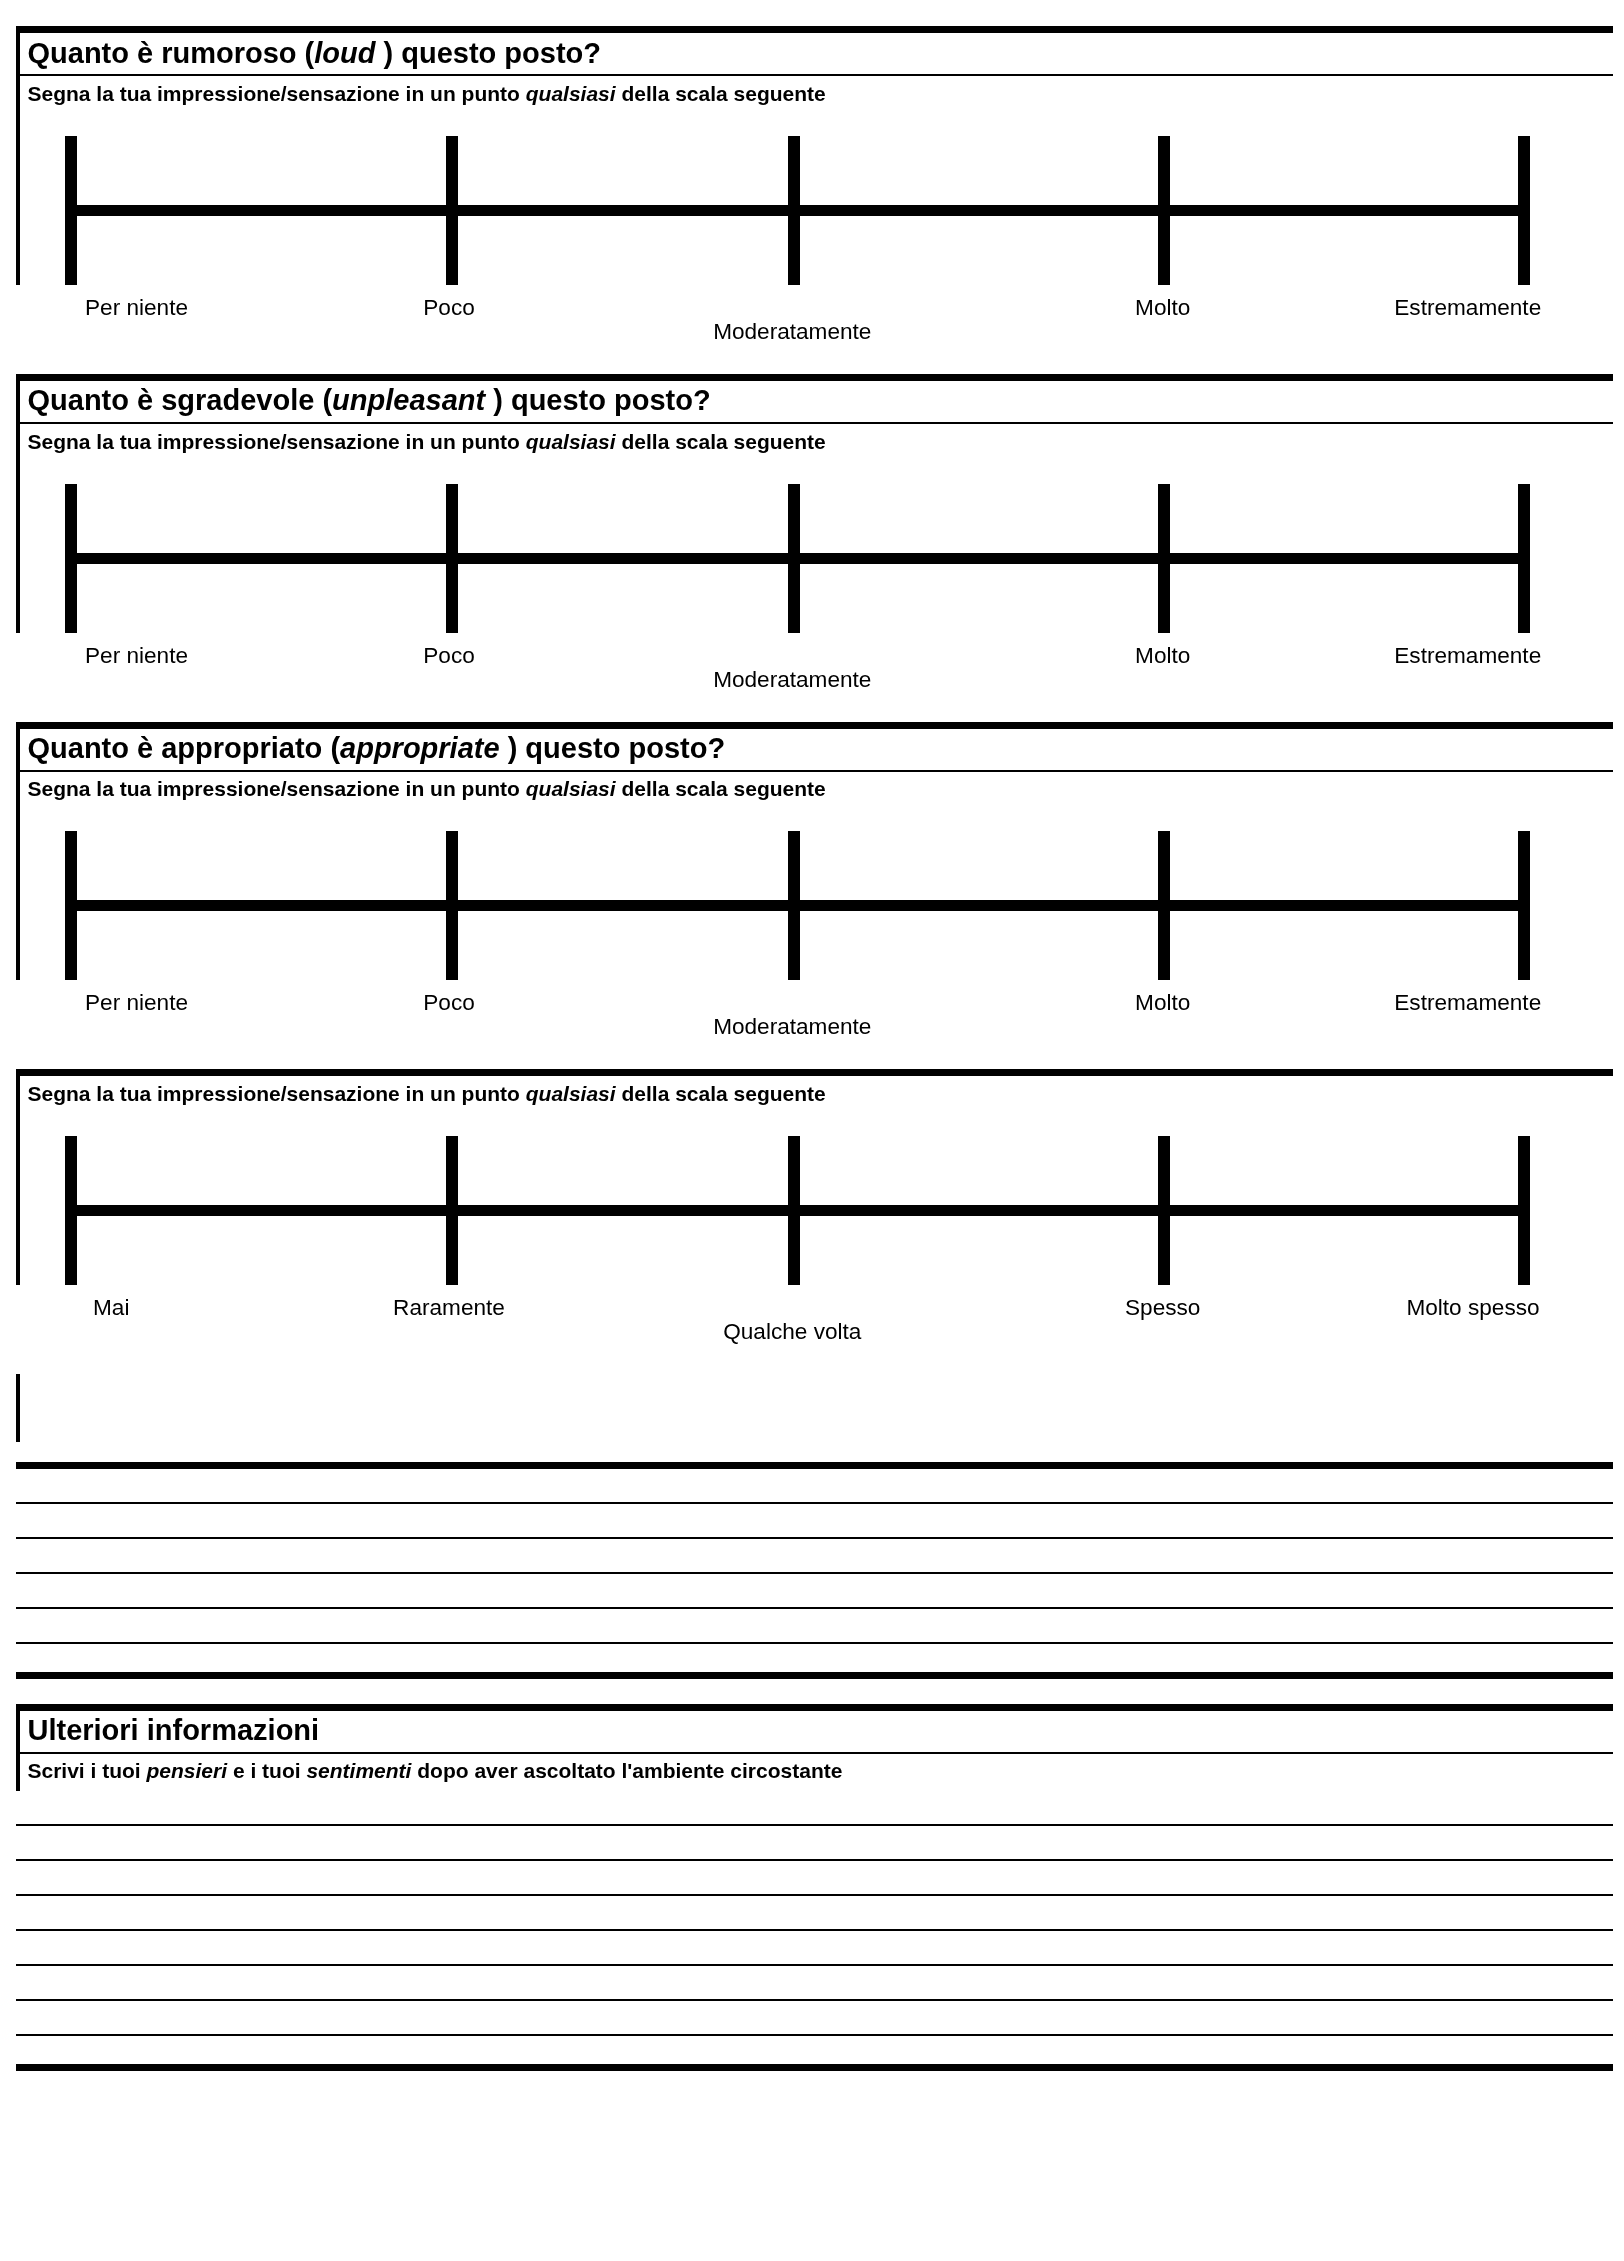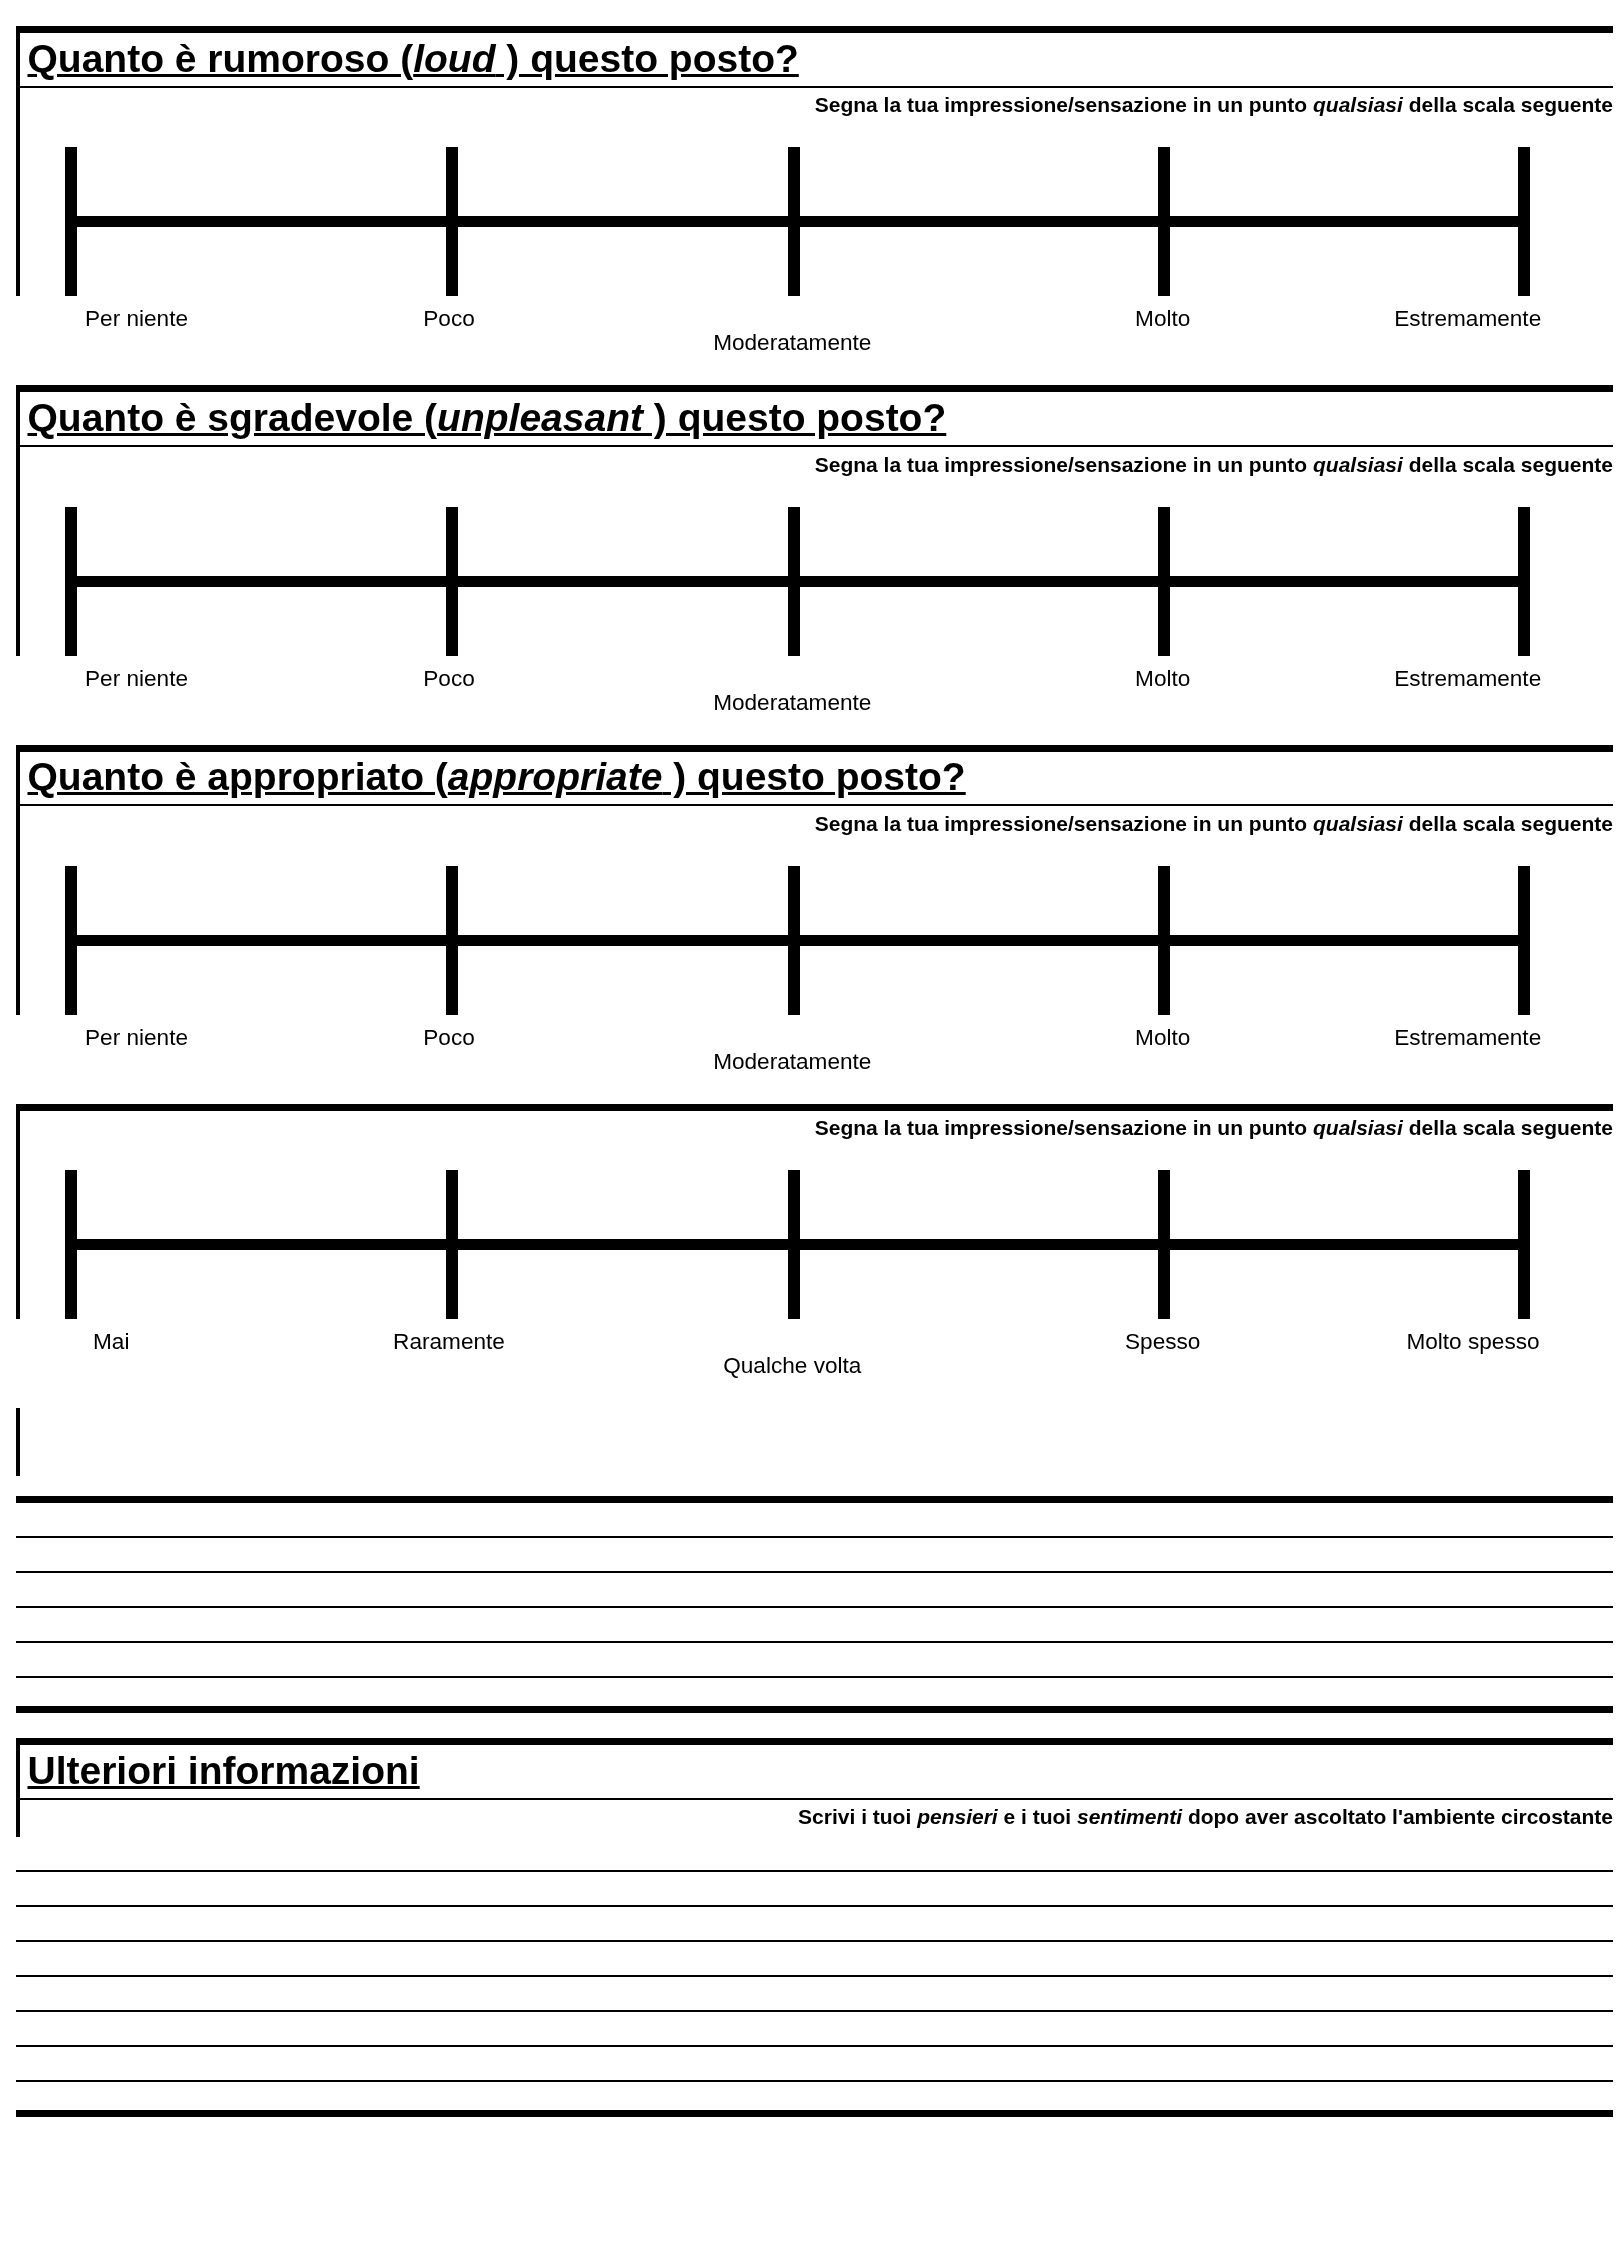--- a/index.html
+++ b/index.html
@@ -9,36 +9,34 @@
     width: 1624px;
     min-height: 2261px;
     background: #ffffff;
     padding: 26px 11px 9px 16.3px;
   }
 
   
   .q-section { border-top: 7.2px solid #000; }
   .head-wrap { border-left: 4.5px solid #000; }
   .q-title {
-    font-size: 39px;
+    font-size: 29px;
     font-weight: 700;
     line-height: 1.15;
     padding: 3.6px 0 4.5px 7.2px;
     border-bottom: 2.7px solid #000;
     white-space: nowrap;
-    text-decoration: underline;
   }
   .q-title .ital { font-style: italic; }
   .q-subtitle {
     font-size: 21px;
     font-weight: 700;
     line-height: 1.15;
     padding: 5.4px 0 7.2px 7.2px;
     white-space: nowrap;
-    text-align: right;
   }
   .q-subtitle .ital { font-style: italic; }
 
   
   .scale-area {
     position: relative;
     height: 149px;
     margin-top: 22.6px;
   }
   .scale-hline {

